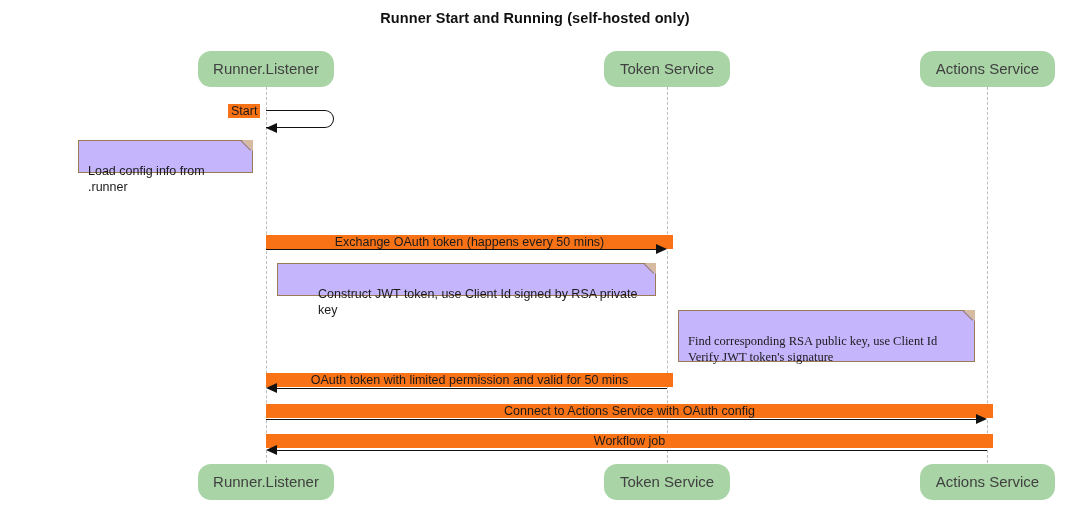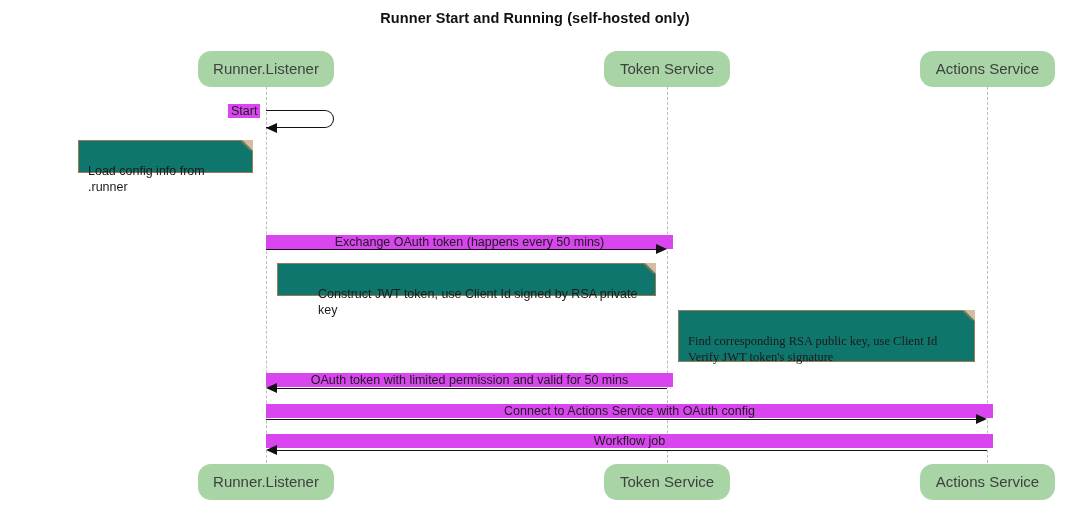--- a/index.html
+++ b/index.html
@@ -52,21 +52,21 @@
     line-height: 36px;
     text-align: center;
     font-size: 15px;
     color: #404040;
     white-space: nowrap;
   }
 
   
   .note {
     position: absolute;
-    background: #0f766e;
+    background: #c4b5fd;
     border: 1px solid #9c7b52;
     box-sizing: border-box;
     font-size: 12.5px;
     color: #1a1a1a;
     padding: 6px 8px 6px 9px;
     line-height: 16px;
     white-space: pre-line;
   }
   .note .fold {
     position: absolute;
@@ -117,21 +117,21 @@
   .arrowhead.left {
     border-top: 5px solid transparent;
     border-bottom: 5px solid transparent;
     border-right: 11px solid #111111;
   }
   .msg-label {
     position: absolute;
     font-size: 12.5px;
     color: #1a1a1a;
     white-space: nowrap;
-    background: #d946ef;
+    background: #f97316;
     padding: 0 3px;
     line-height: 14px;
   }
   .msg-label.centered {
     text-align: center;
   }
 
   
   .selfloop {
     position: absolute;

